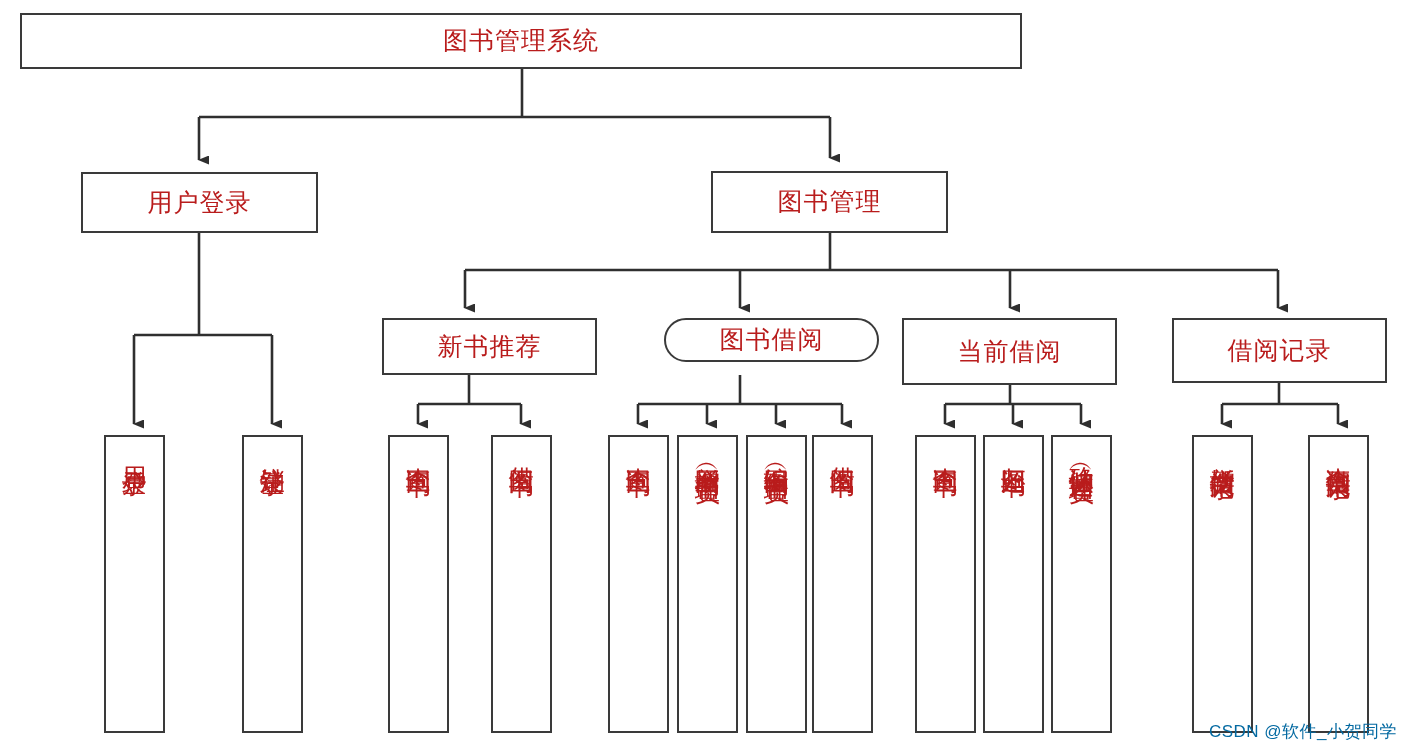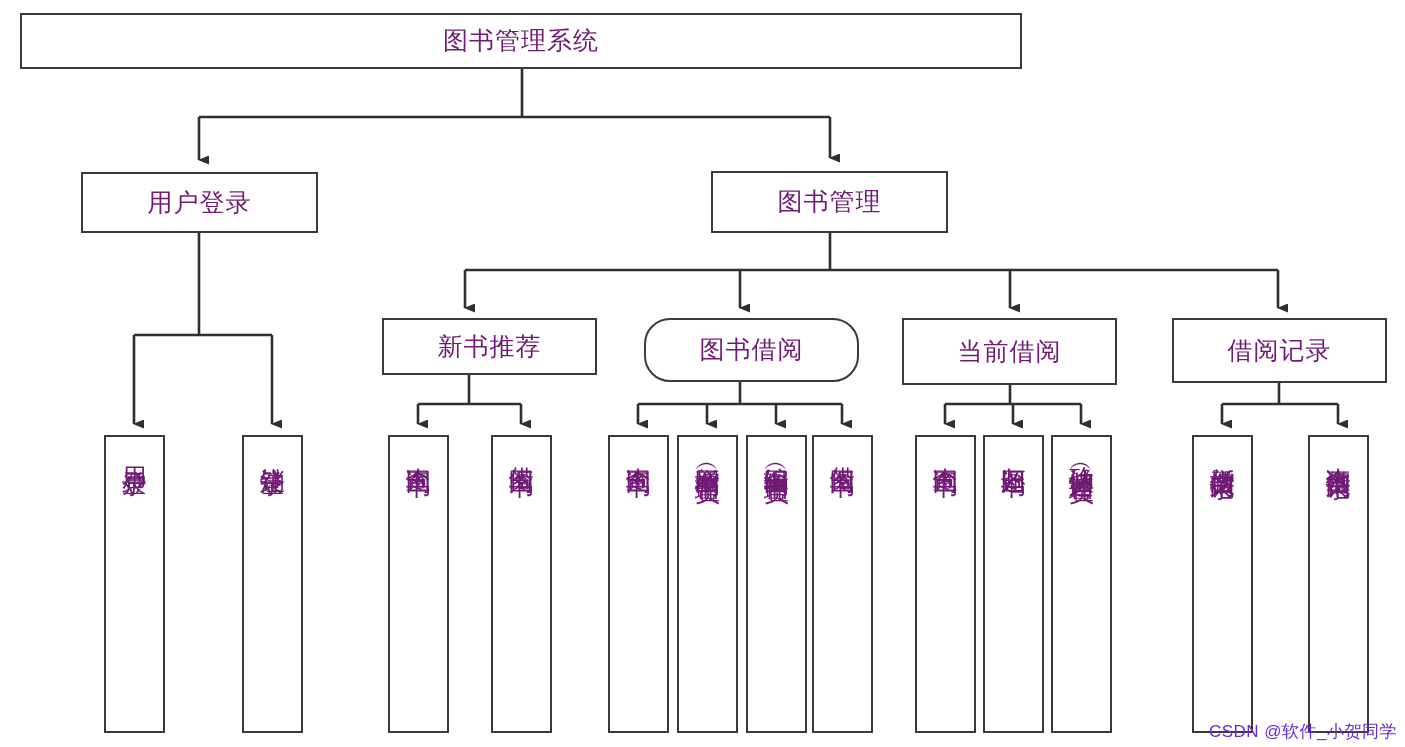--- a/index.html
+++ b/index.html
@@ -26,21 +26,21 @@
     pointer-events: none;
   }
   .node {
     position: absolute;
     box-sizing: border-box;
     background: #ffffff;
     border: 2.5px solid #3a3a3a;
     display: flex;
     align-items: center;
     justify-content: center;
-    color: #701a75;
+    color: #b91c1c;
     text-align: center;
   }
   .node.horiz {
     font-size: 25px;
     letter-spacing: 1px;
     line-height: 1.1;
   }
   .node.vert {
     writing-mode: vertical-rl;
     text-orientation: upright;
@@ -54,21 +54,21 @@
   .node.vert .vtext {
     writing-mode: vertical-rl;
     text-orientation: upright;
     white-space: nowrap;
   }
   .watermark {
     position: absolute;
     right: 8px;
     bottom: 4px;
     font-size: 17px;
-    color: #6d28d9;
+    color: #0369a1;
     letter-spacing: 0.5px;
     white-space: nowrap;
   }
 </style>
 </head>
 <body>
 
 <div id="canvas">
 
   <svg class="wires" viewBox="0 0 1405 747">
@@ -128,21 +128,21 @@
   <div class="node horiz" style="left:81px; top:172px; width:237px; height:61px;">
     <span>用户登录</span>
   </div>
   <div class="node horiz" style="left:711px; top:171px; width:237px; height:62px;">
     <span>图书管理</span>
   </div>
 
   <div class="node horiz" style="left:382px; top:318px; width:215px; height:57px;">
     <span>新书推荐</span>
   </div>
-  <div class="node horiz" style="left:644px; top:318px; width:215px; height:64px;border-radius:26px;">
+  <div class="node horiz" style="left:664px; top:318px; width:215px; height:44px;border-radius:26px;">
     <span>图书借阅</span>
   </div>
   <div class="node horiz" style="left:902px; top:318px; width:215px; height:67px;">
     <span>当前借阅</span>
   </div>
   <div class="node horiz" style="left:1172px; top:318px; width:215px; height:65px;">
     <span>借阅记录</span>
   </div>
 
   <div class="node vert" style="left:104px; top:435px; width:61px; height:298px;">

